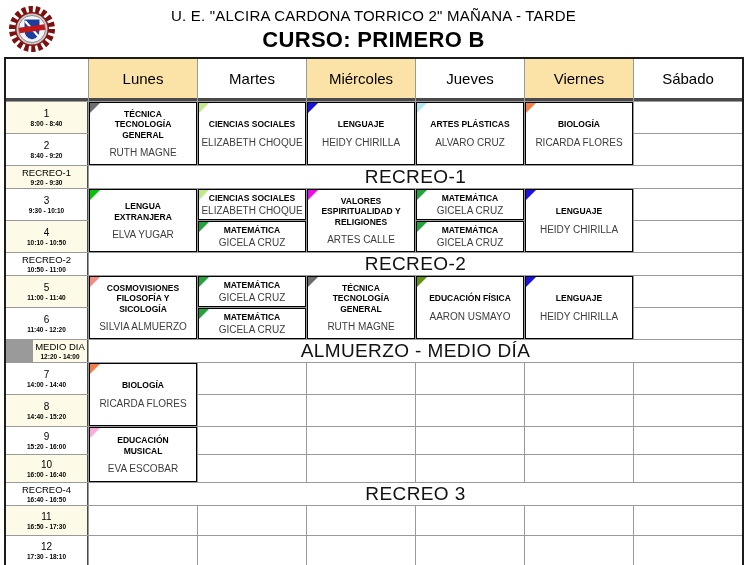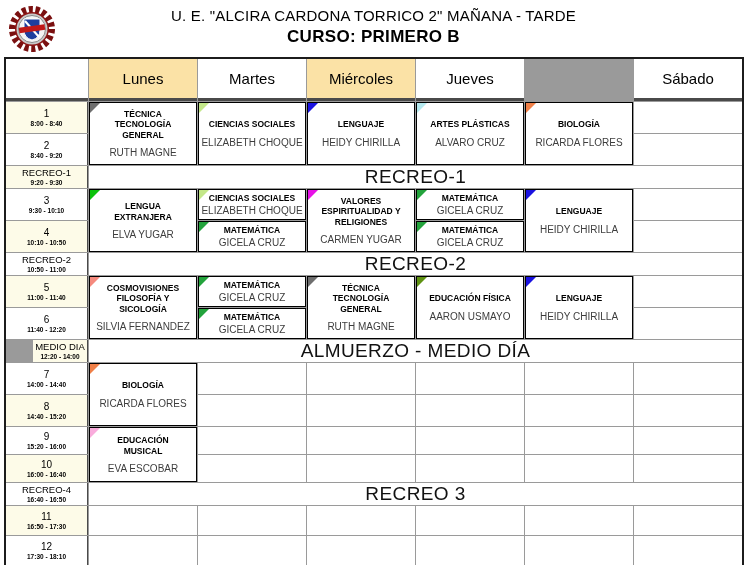--- a/index.html
+++ b/index.html
@@ -5,21 +5,21 @@
   html,body{margin:0;padding:0;}
   body{
     width:747px;height:565px;overflow:hidden;background:#ffffff;
     font-family:"Liberation Sans", sans-serif;color:#000;
     position:relative;
   }
   
   .titlebar{position:relative;height:57px;}
   .logo{position:absolute;left:7px;top:3px;width:50px;height:52px;}
   .title1{text-align:center;font-size:15px;padding-top:7px;letter-spacing:.2px;}
-  .title2{text-align:center;font-size:17px;font-weight:bold;margin-top:3px;letter-spacing:.3px;}
+  .title2{text-align:center;font-size:22px;font-weight:bold;margin-top:3px;letter-spacing:.3px;}
   
   .grid{
     display:grid;margin:0 3px 0 4px;gap:1px;background:#9a9a9a;
     border:2px solid #1c1c1c;
     grid-template-columns:82px repeat(6,1fr);
   }
   .hcell{
     background:#fff;display:flex;align-items:center;justify-content:center;
     font-size:15px;border-bottom:3px solid #4a4a4a;box-sizing:border-box;
   }
@@ -69,20 +69,21 @@
   <div class="title1">U. E. "ALCIRA CARDONA TORRICO 2"  MAÑANA - TARDE</div>
   <div class="title2">CURSO:  PRIMERO B</div>
 </div>
 
 <div class="grid" id="grid" style="grid-template-rows: 42px 31px 31px 22px 31px 31px 22px 31px 31px 22px 31px 31px 27px 27px 22px 29px 29px;">
     <div class="hcell" style="grid-area: 1 / 1;"></div>
     <div class="hcell tint" style="grid-area: 1 / 2;">Lunes</div>
     <div class="hcell" style="grid-area: 1 / 3;">Martes</div>
     <div class="hcell tint" style="grid-area: 1 / 4;">Miércoles</div>
     <div class="hcell" style="grid-area: 1 / 5;">Jueves</div>
+    <div class="hcell tint" style="grid-area: 1 / 6;">Viernes</div>
     <div class="hcell" style="grid-area: 1 / 7;">Sábado</div>
     <div class="tcell tint" style="grid-area: 2 / 1;">
       <div class="tnum">1</div>
       <div class="ttime">8:00 - 8:40</div>
     </div>
     <div class="lesson dbl" style="grid-area: 2 / 2 / span 2;">
       <div class="tri" style="border-top-color: rgb(110, 110, 110);"></div>
       <div class="subj">TÉCNICA
 TECNOLOGÍA
 GENERAL</div>
@@ -134,21 +135,21 @@
     <div class="lesson" style="grid-area: 5 / 3 / span 1;">
       <div class="tri" style="border-top-color: rgb(195, 231, 137);"></div>
       <div class="subj">CIENCIAS SOCIALES</div>
       <div class="tchr">ELIZABETH CHOQUE</div>
     </div>
     <div class="lesson dbl" style="grid-area: 5 / 4 / span 2;">
       <div class="tri" style="border-top-color: rgb(231, 17, 231);"></div>
       <div class="subj">VALORES
 ESPIRITUALIDAD Y
 RELIGIONES</div>
-      <div class="tchr">CARMEN YUGAR</div>
+      <div class="tchr">ARTES CALLE</div>
     </div>
     <div class="lesson" style="grid-area: 5 / 5 / span 1;">
       <div class="tri" style="border-top-color: rgb(35, 163, 60);"></div>
       <div class="subj">MATEMÁTICA</div>
       <div class="tchr">GICELA CRUZ</div>
     </div>
     <div class="lesson dbl" style="grid-area: 5 / 6 / span 2;">
       <div class="tri" style="border-top-color: rgb(26, 18, 224);"></div>
       <div class="subj">LENGUAJE</div>
       <div class="tchr">HEIDY CHIRILLA</div>
@@ -178,21 +179,21 @@
     </div>
     <div class="tcell tint" style="grid-area: 8 / 1;">
       <div class="tnum">5</div>
       <div class="ttime">11:00 - 11:40</div>
     </div>
     <div class="lesson dbl" style="grid-area: 8 / 2 / span 2;">
       <div class="tri" style="border-top-color: rgb(245, 138, 126);"></div>
       <div class="subj">COSMOVISIONES
 FILOSOFÍA Y
 SICOLOGÍA</div>
-      <div class="tchr">SILVIA FERNANDEZ</div>
+      <div class="tchr">SILVIA ALMUERZO</div>
     </div>
     <div class="lesson" style="grid-area: 8 / 3 / span 1;">
       <div class="tri" style="border-top-color: rgb(35, 163, 60);"></div>
       <div class="subj">MATEMÁTICA</div>
       <div class="tchr">GICELA CRUZ</div>
     </div>
     <div class="lesson dbl" style="grid-area: 8 / 4 / span 2;">
       <div class="tri" style="border-top-color: rgb(110, 110, 110);"></div>
       <div class="subj">TÉCNICA
 TECNOLOGÍA

